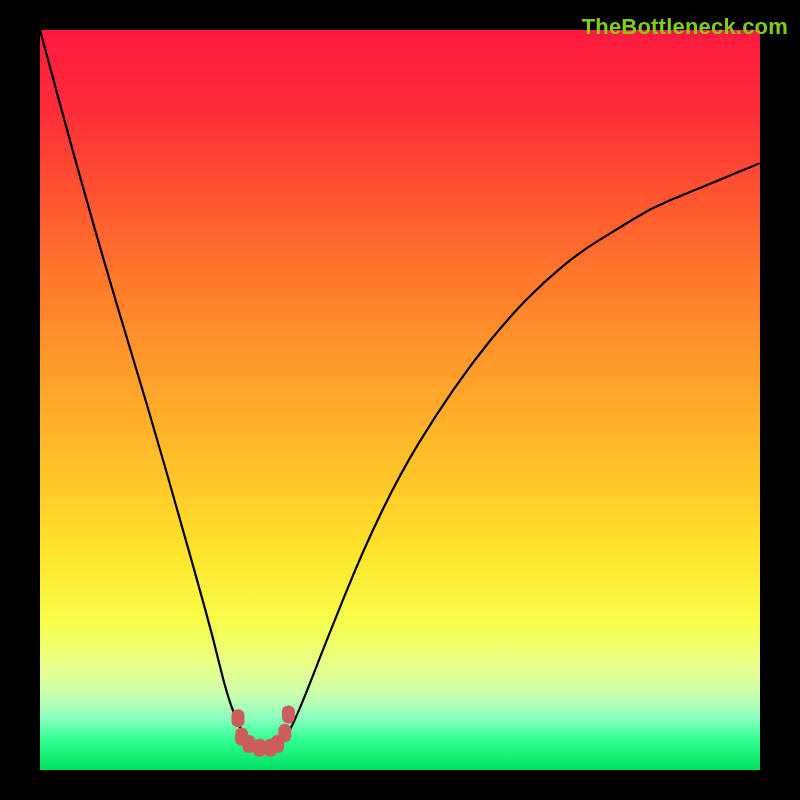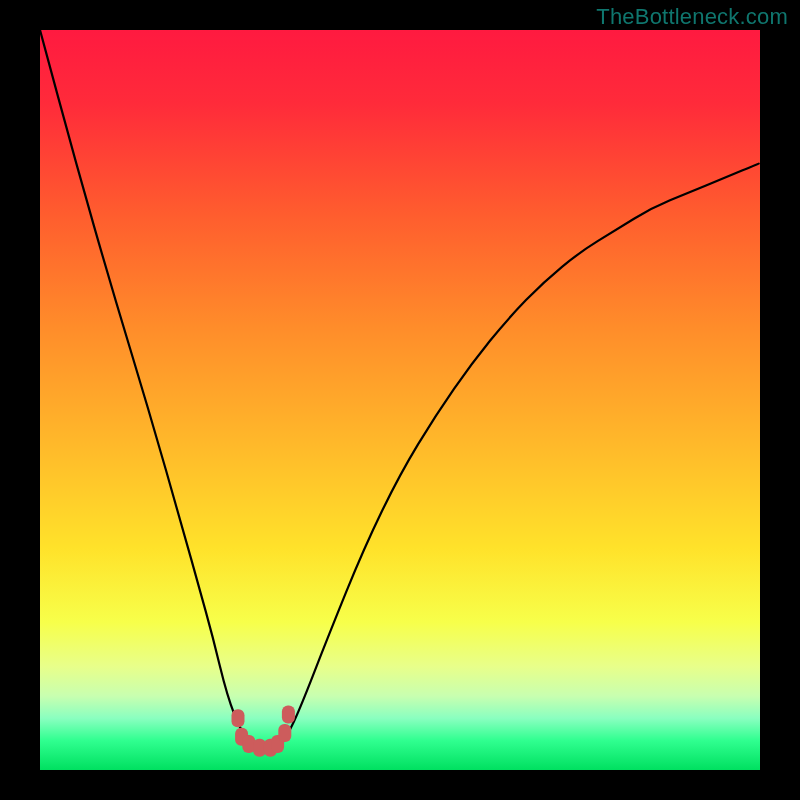--- a/index.html
+++ b/index.html
@@ -1,17 +1,17 @@
 <!DOCTYPE html>
 <html><head>
 <meta charset="utf-8">
 <style>
 body { margin: 0; padding: 0; background: #000; width: 800px; height: 800px; overflow: hidden; font-family: Arial, sans-serif; }
 .container { position: relative; width: 800px; height: 800px; }
-.watermark { position: absolute; top: 4px; right: 12px; color: #0f766e; font-size: 22px; font-weight: 400; z-index: 10; letter-spacing: 0.2px; }
+.watermark { position: absolute; top: 14px; right: 12px; color: #84cc16; font-size: 22px; font-weight: 700; z-index: 10; letter-spacing: 0.2px; }
 .plot-area { position: absolute; left: 40px; top: 30px; width: 720px; height: 740px; }
 svg { display: block; }
 </style>
 </head>
 <body>
 
 <div class="container">
   <div class="watermark">TheBottleneck.com</div>
   <div class="plot-area">
     <svg id="chart-svg" width="720" height="740" viewBox="0 0 720 740">

